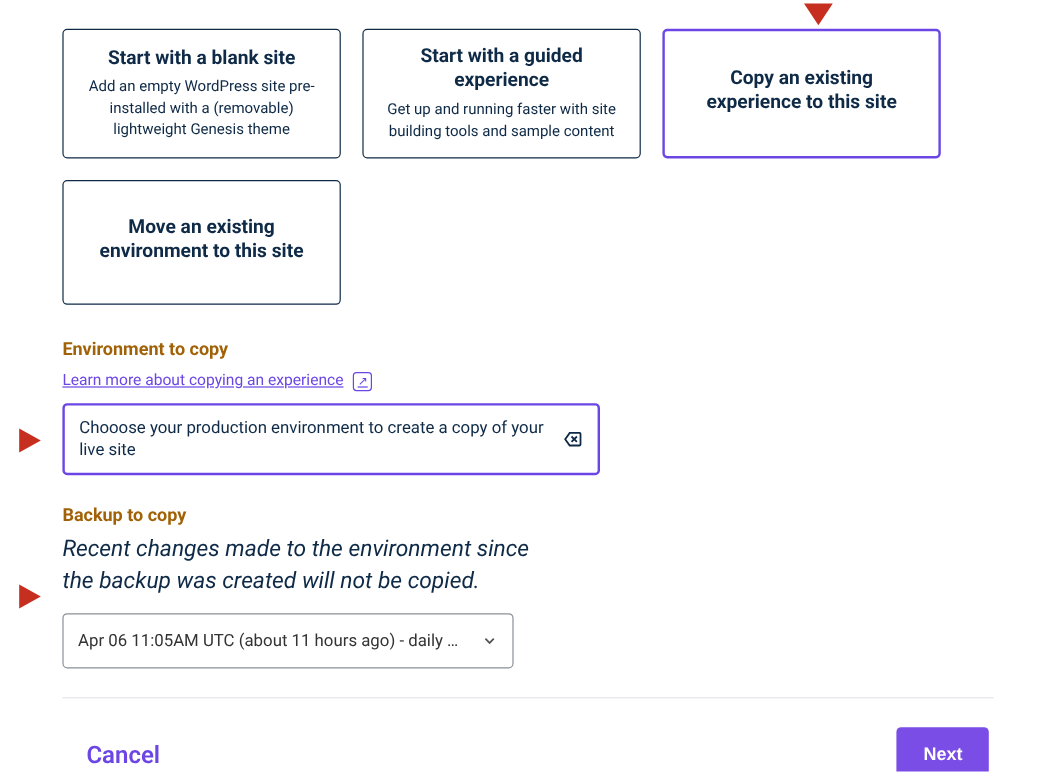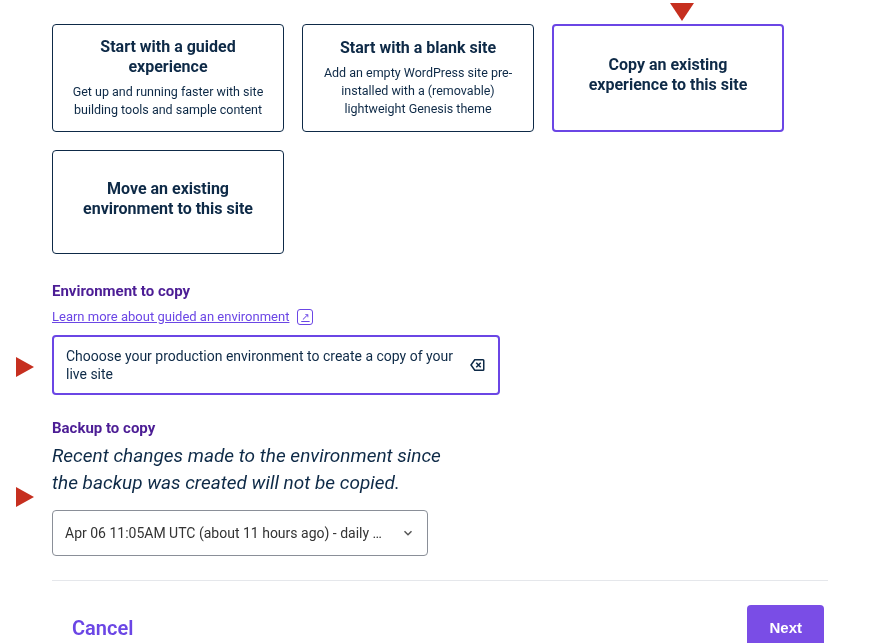--- a/index.html
+++ b/index.html
@@ -46,21 +46,21 @@
       font-size: 12.5px;
       line-height: 1.45;
       color: #0e2a47;
     }
     .section {
       margin-bottom: 24px;
     }
     .section-title {
       font-weight: 700;
       font-size: 15px;
-      color: #4c1d95;
+      color: #a16207;
       margin-bottom: 6px;
     }
     .learn-link {
       display: inline-flex;
       align-items: center;
       gap: 8px;
       color: #6b46e5;
       font-size: 13px;
       text-decoration: underline;
       cursor: pointer;
@@ -186,43 +186,43 @@
 
 <div class="pointer-down"></div>
 <div class="pointer-right-1"></div>
 <div class="pointer-right-2"></div>
 
 <div class="container">
 
   <div class="card-grid">
 
     <div class="card">
+      <div class="card-title">Start with a blank site</div>
+      <div class="card-desc">Add an empty WordPress site pre-installed with a (removable) lightweight Genesis theme</div>
+    </div>
+
+    <div class="card">
       <div class="card-title">Start with a guided experience</div>
       <div class="card-desc">Get up and running faster with site building tools and sample content</div>
-    </div>
-
-    <div class="card">
-      <div class="card-title">Start with a blank site</div>
-      <div class="card-desc">Add an empty WordPress site pre-installed with a (removable) lightweight Genesis theme</div>
     </div>
 
     <div class="card selected">
       <div class="card-title">Copy an existing experience to this site</div>
     </div>
 
     <div class="card">
       <div class="card-title">Move an existing environment to this site</div>
     </div>
 
   </div>
 
   <div class="section">
     <div class="section-title">Environment to copy</div>
     <a class="learn-link">
-      <span>Learn more about guided an environment</span>
+      <span>Learn more about copying an experience</span>
       <span class="ext-icon">↗</span>
     </a>
     <div class="input-wrap">
       <div class="input-text">Chooose your production environment to create a copy of your live site</div>
       <svg class="clear-icon" viewBox="0 0 24 24" fill="none" stroke="#0e2a47" stroke-width="2">
         <path d="M20 5 H9 L4 12 L9 19 H20 A1 1 0 0 0 21 18 V6 A1 1 0 0 0 20 5 Z"></path>
         <path d="M11 9 L17 15 M17 9 L11 15"></path>
       </svg>
     </div>
   </div>

